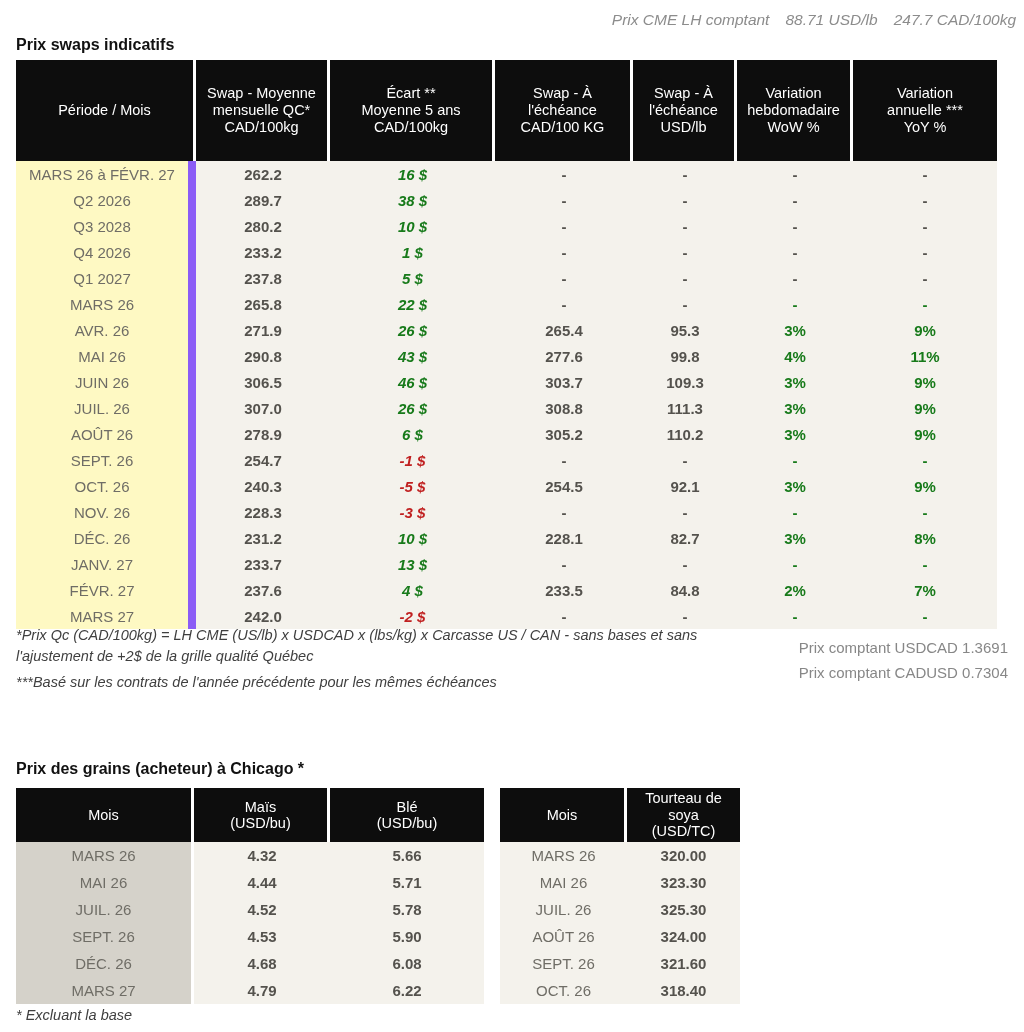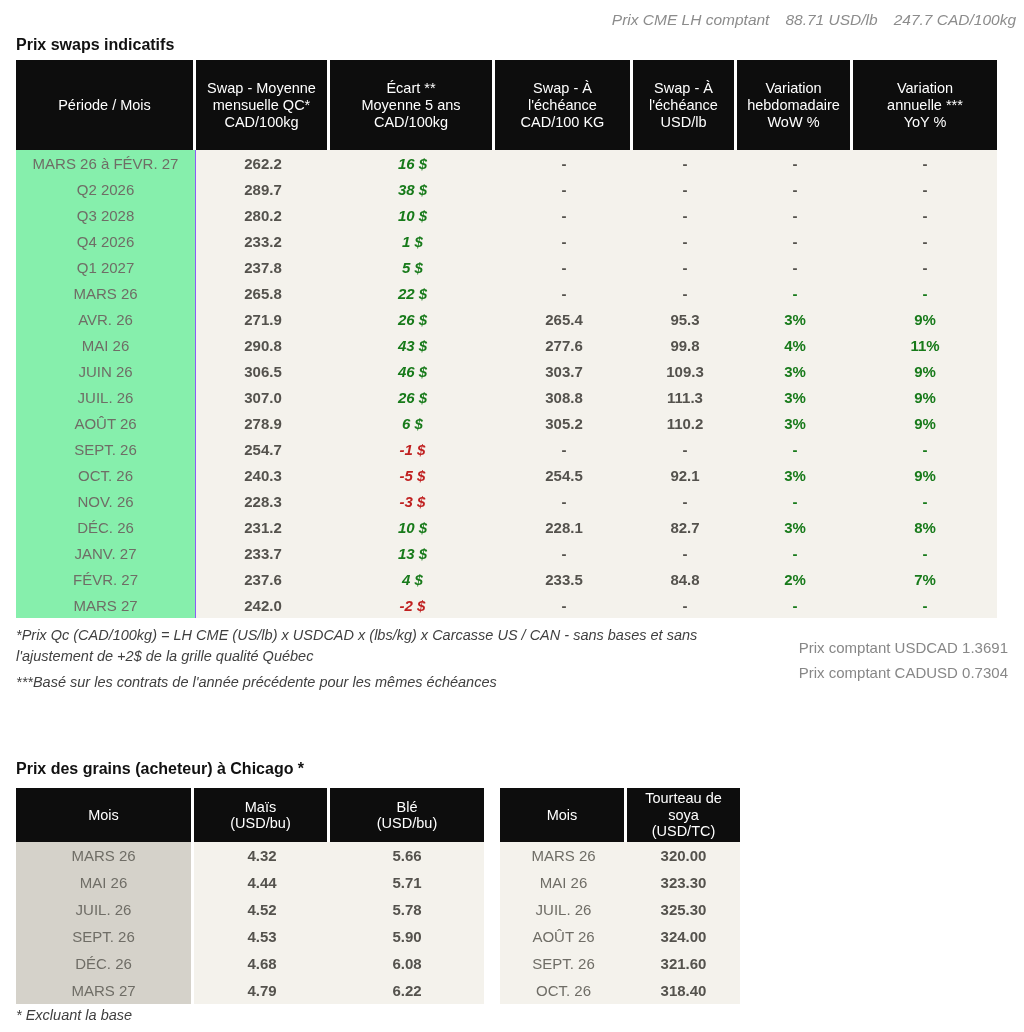--- a/index.html
+++ b/index.html
@@ -15,23 +15,23 @@
   .title2{position:absolute;left:16px;top:760px;margin:0;font-size:16px;font-weight:700;color:#111;}
 
   table{border-collapse:separate;border-spacing:0;table-layout:fixed;}
   th{background:#0d0d0d;color:#fff;font-weight:400;font-size:14.5px;line-height:17px;
      white-space:pre-line;text-align:center;vertical-align:middle;
      border-right:3px solid #fff;padding:0 1px;}
   th:last-child{border-right:none;}
   td{font-size:15px;text-align:center;padding:0;background:#f4f2ec;vertical-align:middle;}
 
   .swaps{position:absolute;left:16px;top:60px;width:981px;}
-  .swaps thead th{height:90px;}
+  .swaps thead th{height:101px;}
   .swaps tbody tr{height:26px;}
-  .swaps td.period{background:#86efac;color:#6f6d66;border-right:1px solid #8b5cf6;}
+  .swaps td.period{background:#fef9c3;color:#6f6d66;border-right:8px solid #8b5cf6;}
   .num{color:#54524d;font-weight:700;}
   .pct{color:#177a1a;font-weight:700;}
   .ecart{font-style:italic;font-weight:700;}
   .pos{color:#177a1a;}
   .neg{color:#c02020;}
 
   
   .notes{position:absolute;left:16px;top:616px;width:992px;display:flex;justify-content:space-between;margin-top:9px;}
   .notes-left{width:700px;font-style:italic;font-size:14.5px;color:#3f3f3f;}
   .notes-left p{margin:0 0 5px 0;line-height:21px;}

